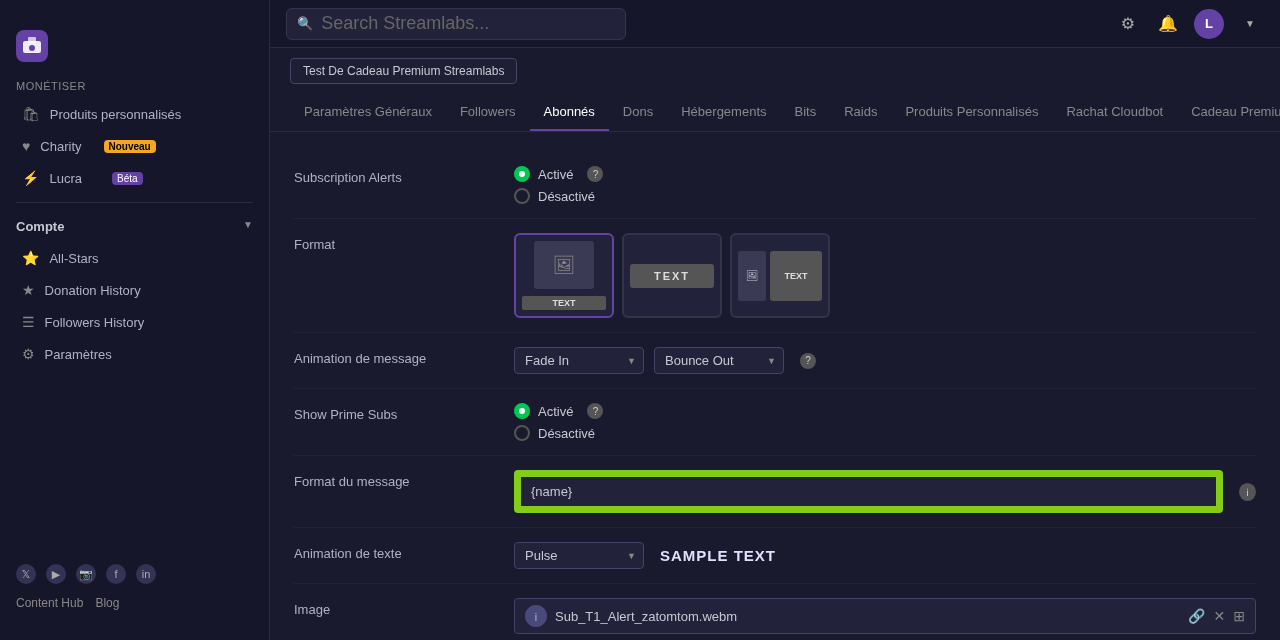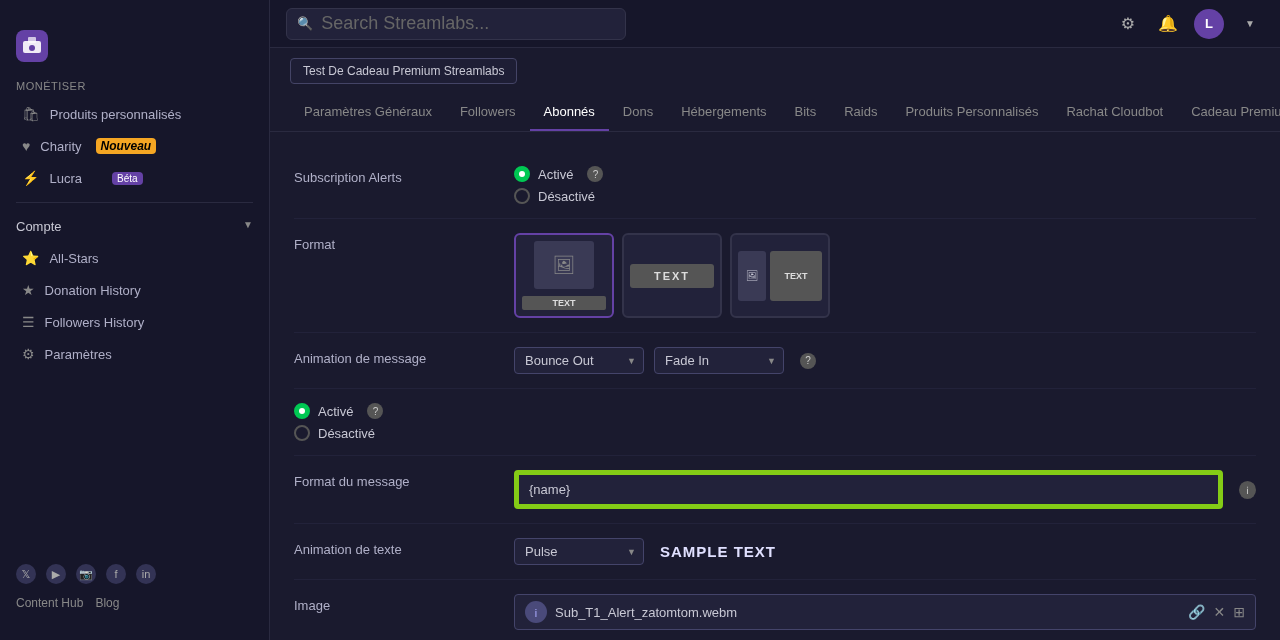--- a/index.html
+++ b/index.html
@@ -55,45 +55,44 @@
       padding: 7px 16px;
       gap: 10px;
       cursor: pointer;
       color: #b0b0c8;
       font-size: 13px;
       border-radius: 4px;
       margin: 1px 6px;
     }
     .sidebar-item .item-icon { font-size: 14px; color: #888; }
     .sidebar-item .badge {
-      font-size: 12px;
+      font-size: 10px;
       background: #f5a623;
       color: #000;
       border-radius: 4px;
       padding: 1px 5px;
-      margin-left: 4px;
+      margin-left: 12px;
       font-weight: bold;
-      font-style: italic;
     }
     .sidebar-item .badge-beta {
       font-size: 10px;
       background: #6441a5;
       color: #fff;
       border-radius: 4px;
       padding: 1px 5px;
       margin-left: 20px;
     }
     .sidebar-section-header {
       display: flex;
       align-items: flex-start;
       justify-content: space-between;
       padding: 8px 16px;
       color: #c8c8d4;
       font-size: 13px;
-      font-weight: 400;
+      font-weight: 700;
       cursor: pointer;
     }
     .sidebar-divider {
       border: none;
       border-top: 1px solid #2a2a40;
       margin: 8px 16px;
     }
     .sidebar-social {
       display: flex;
       gap: 10px;
@@ -378,21 +377,21 @@
       pointer-events: none;
     }
     select.dropdown {
       outline: none;
     }
 
     
     .text-input {
       width: 100%;
       background: #22223a;
-      border: 5px solid #84cc16;
+      border: 7px solid #84cc16;
       border-radius: 4px;
       color: #c8c8d4;
       padding: 7px 10px;
       font-size: 13px;
       outline: none;
     }
 
     .text-anim-row {
       display: flex;
       align-items: center;
@@ -595,40 +594,41 @@
         </div>
       </div>
     </div>
 
     <div class="form-row">
       <div class="form-label">Animation de message</div>
       <div class="form-control">
         <div class="dropdown-row">
           <div class="dropdown-wrapper">
             <select class="dropdown">
+              <option>Fade In</option>
+              <option>Fade Out</option>
+              <option>Slide In</option>
+              <option>Slide Out</option>
+            </select>
+          </div>
+          <div class="dropdown-wrapper">
+            <select class="dropdown">
               <option>Bounce Out</option>
               <option>Bounce In</option>
               <option>Zoom In</option>
               <option>Zoom Out</option>
             </select>
           </div>
-          <div class="dropdown-wrapper">
-            <select class="dropdown">
-              <option>Fade In</option>
-              <option>Fade Out</option>
-              <option>Slide In</option>
-              <option>Slide Out</option>
-            </select>
-          </div>
           <span class="help-icon">?</span>
         </div>
       </div>
     </div>
 
     <div class="form-row">
+      <div class="form-label">Show Prime Subs</div>
       <div class="form-control">
         <div class="radio-group">
           <div class="radio-item">
             <div class="radio-circle selected"></div>
             <span class="radio-label">Activé</span>
             <span class="help-icon">?</span>
           </div>
           <div class="radio-item">
             <div class="radio-circle"></div>
             <span class="radio-label">Désactivé</span>

